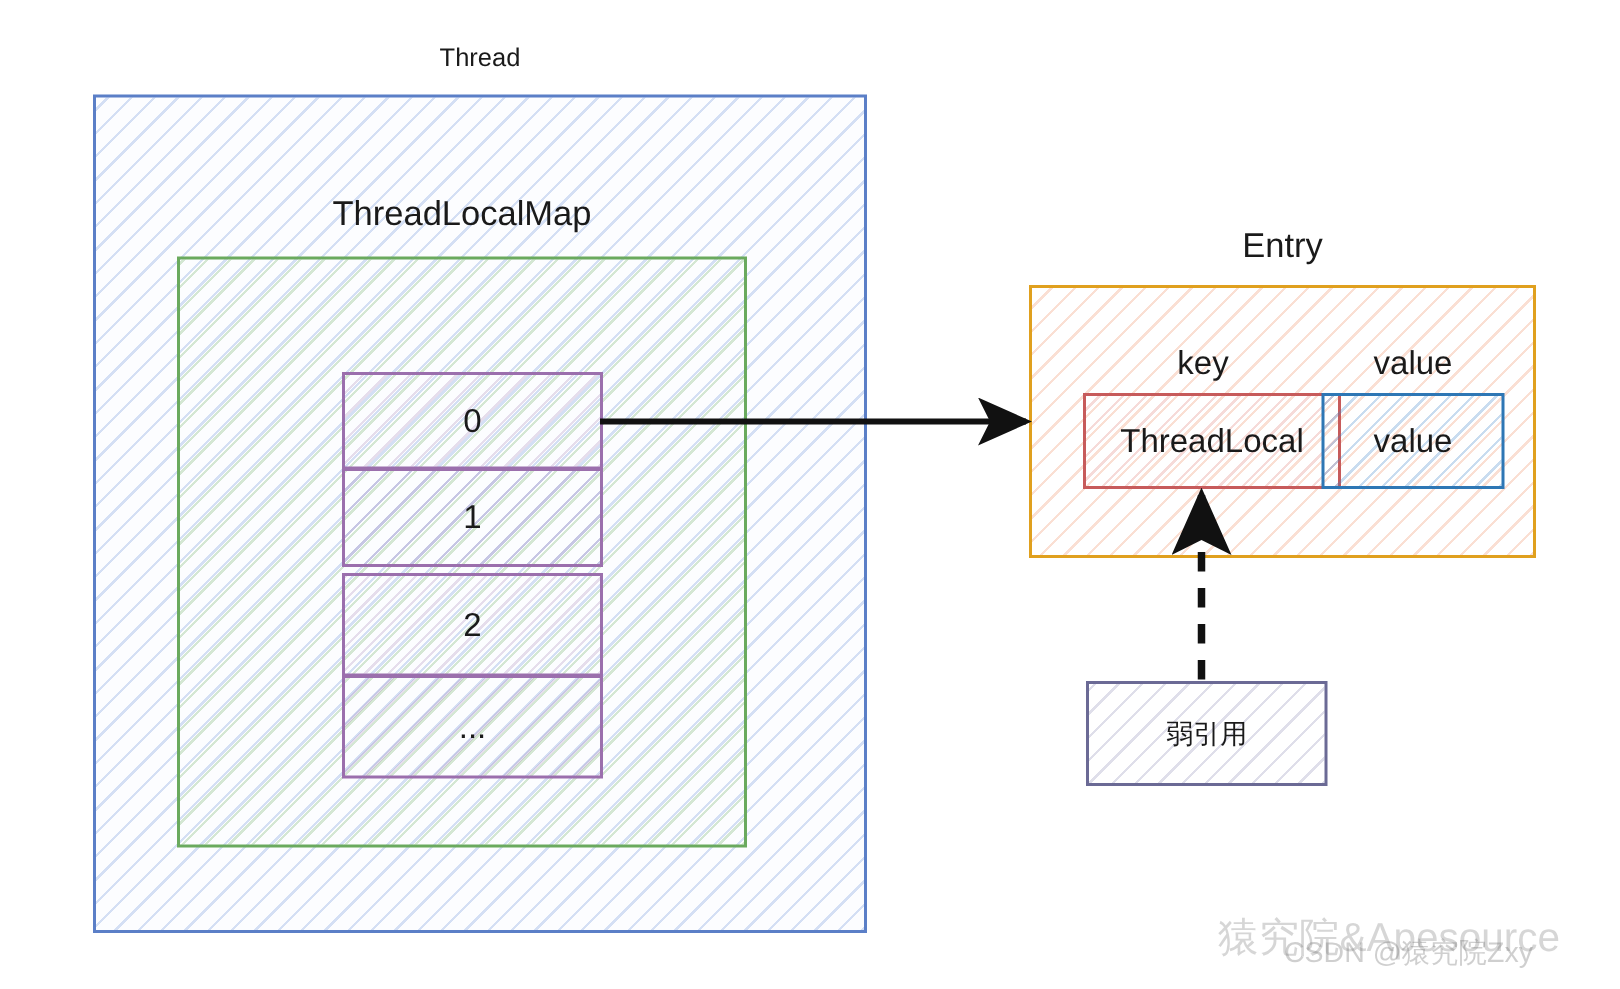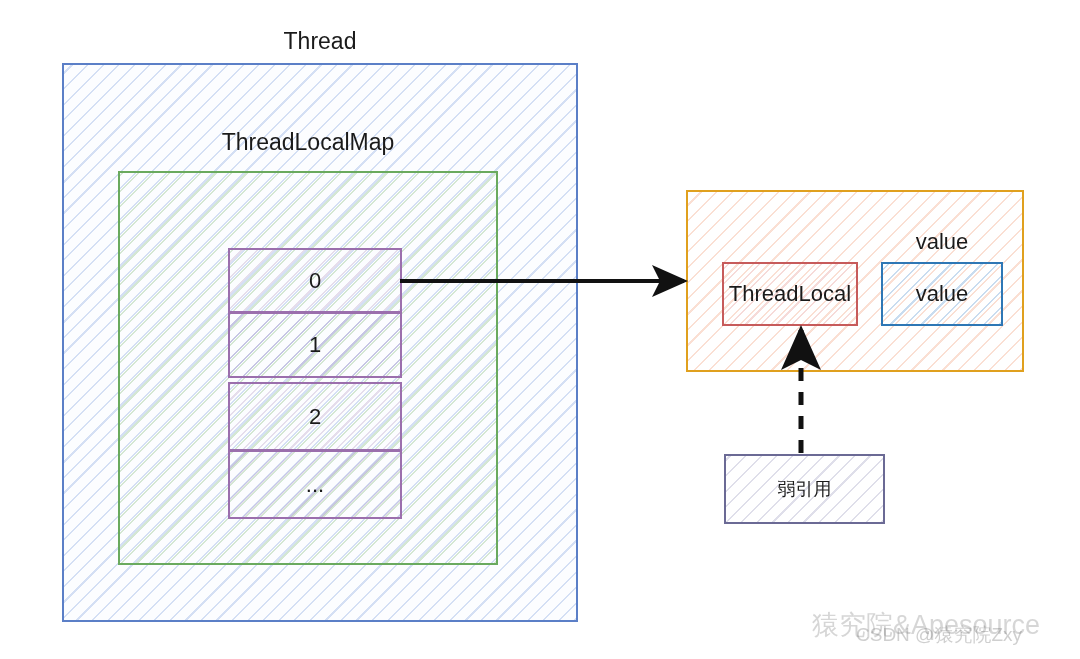--- a/index.html
+++ b/index.html
@@ -35,21 +35,21 @@
     left: 62px; top: 63px; width: 516px; height: 559px;
     border: 2px solid #5b7fc7;
     background-color: #fcfdff;
     background-image: repeating-linear-gradient(
         -45deg,
         rgba(120,155,220,0.30) 0px,
         rgba(120,155,220,0.30) 1.6px,
         rgba(255,255,255,0) 1.6px,
         rgba(255,255,255,0) 11px);
   }
-  #thread-label { left: 62px; top: 30px; width: 516px; font-size: 23px; }
+  #thread-label { left: 62px; top: 30px; width: 516px; font-size: 17px; }
 
   
   #tlm-box {
     left: 118px; top: 171px; width: 380px; height: 394px;
     border: 2px solid #6aaa5e;
     background-image: repeating-linear-gradient(
         -45deg,
         rgba(120,180,110,0.30) 0px,
         rgba(120,180,110,0.30) 1.6px,
         rgba(255,255,255,0) 1.6px,
@@ -91,21 +91,21 @@
         -45deg,
         rgba(240,150,110,0.30) 0px,
         rgba(240,150,110,0.30) 1.6px,
         rgba(255,255,255,0) 1.6px,
         rgba(255,255,255,0) 11px);
   }
   #entry-label { left: 686px; top: 152px; width: 338px; font-size: 23px; }
 
   
   #key-box {
-    left: 722px; top: 262px; width: 136px; height: 64px;
+    left: 722px; top: 262px; width: 172px; height: 64px;
     border: 2px solid #c75b5b;
     background-image: repeating-linear-gradient(
         -45deg,
         rgba(215,90,80,0.22) 0px,
         rgba(215,90,80,0.22) 1.6px,
         rgba(255,255,255,0) 1.6px,
         rgba(255,255,255,0) 11px);
     display: flex; align-items: center; justify-content: center;
     font-size: 22px; color: #1a1a1a;
   }
@@ -169,22 +169,24 @@
   <div class="lbl" id="tlm-label">ThreadLocalMap</div>
   <div class="box" id="tlm-box"></div>
 
   <div class="box" id="entry-array">
     <div class="entry-cell" id="cell-0">0</div>
     <div class="entry-cell" id="cell-1">1</div>
     <div class="entry-cell" id="cell-2">2</div>
     <div class="entry-cell" id="cell-3">...</div>
   </div>
 
+  <div class="lbl" id="entry-label">Entry</div>
   <div class="box" id="entry-box"></div>
 
+  <div class="lbl" id="key-label">key</div>
   <div class="box" id="key-box">ThreadLocal</div>
 
   <div class="lbl" id="value-label">value</div>
   <div class="box" id="value-box">value</div>
 
   <div class="box" id="weakref-box">弱引用</div>
 
   <svg id="connectors" viewBox="0 0 1080 659" width="1080" height="659">
     <defs>
       <marker id="arrowhead-solid" markerWidth="9" markerHeight="8" refX="8" refY="4" orient="auto" markerUnits="strokeWidth">

